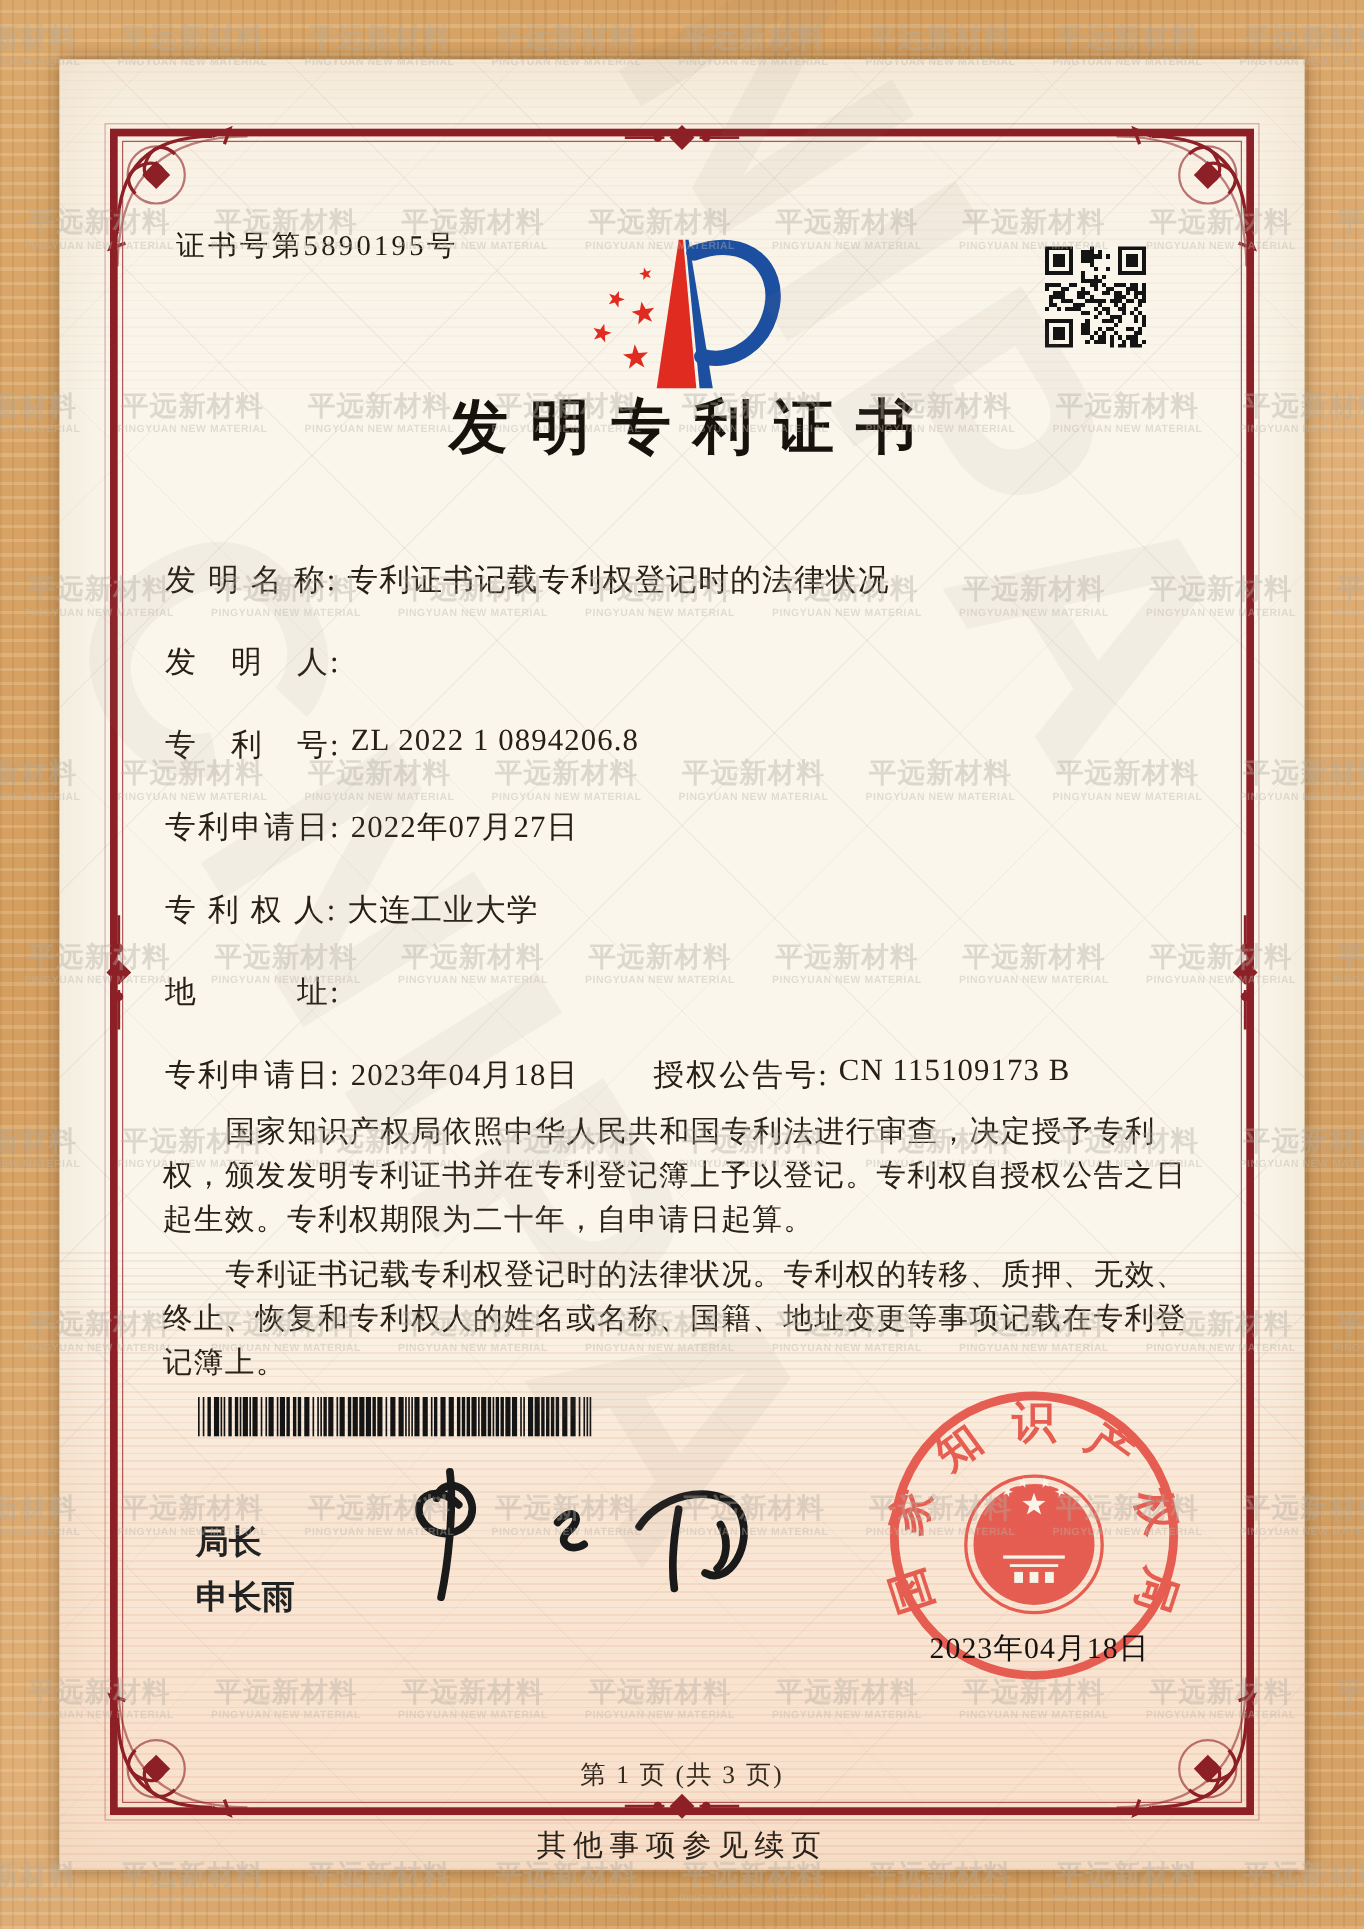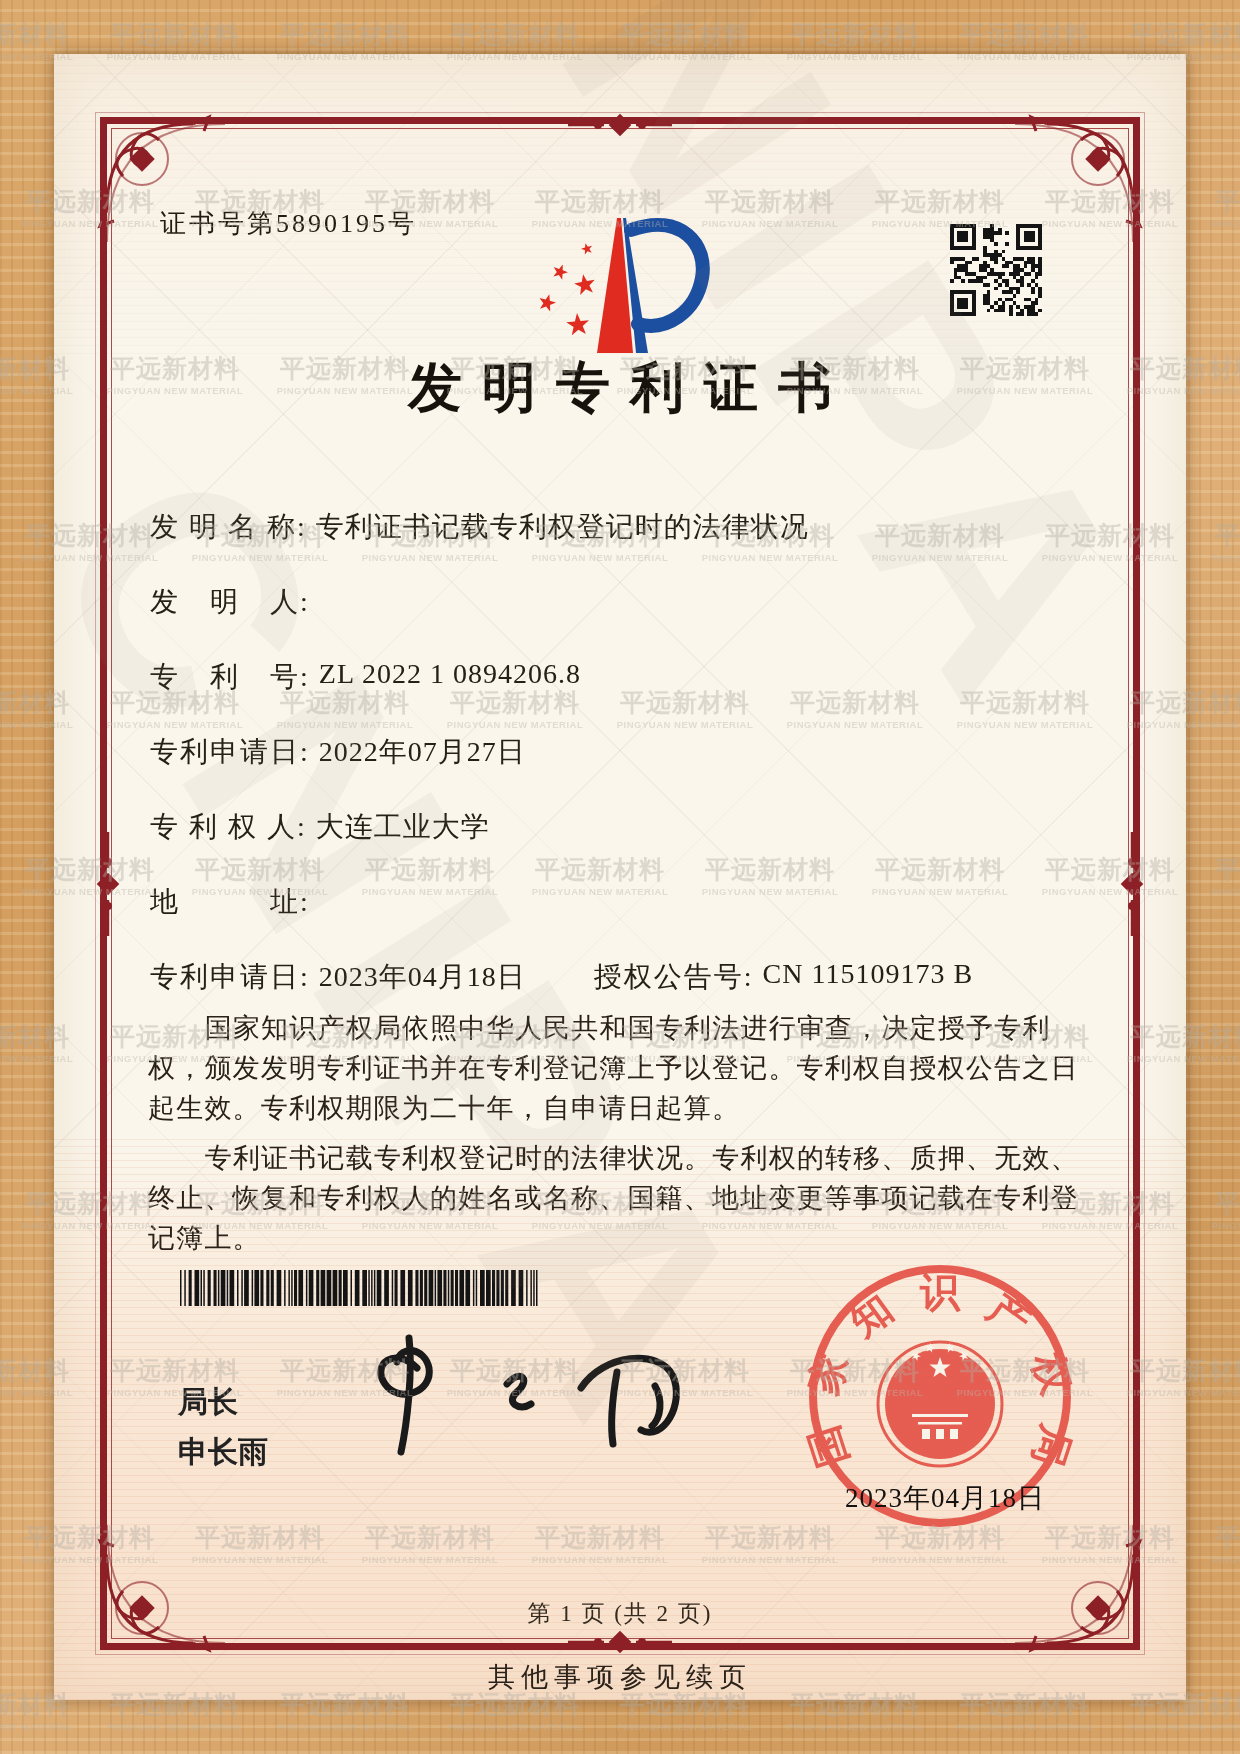--- a/index.html
+++ b/index.html
@@ -541,21 +541,21 @@
         </g>
       <rect x="112" y="158" width="56" height="3" fill="#faf6ec"></rect>
       <rect x="118" y="166" width="44" height="2.5" fill="#faf6ec"></rect>
       <rect x="122" y="173" width="8" height="10" fill="#faf6ec"></rect>
       <rect x="136" y="173" width="8" height="10" fill="#faf6ec"></rect>
       <rect x="150" y="173" width="8" height="10" fill="#faf6ec"></rect>
     </g>
   </svg>
   <div class="seal-date">2023年04月18日</div>
 
-  <div class="page-ind">第 1 页 (共 2 页)</div>
+  <div class="page-ind">第 1 页 (共 3 页)</div>
   <div class="footer-note">其他事项参见续页</div>
 
   <div class="wm-layer">
     <div class="wm-big" style="left:260px;top:60px;">CNIPA</div>
     <div class="wm-big" style="left:-120px;top:780px;">CNIPA</div>
   <div class="wm" style="left: -80px; top: 18px;">
         <div class="wm-cn">平远新材料</div>
         <div class="wm-en">PINGYUAN NEW MATERIAL</div>
       </div>
       <div class="wm" style="left: 90px; top: 18px;">

